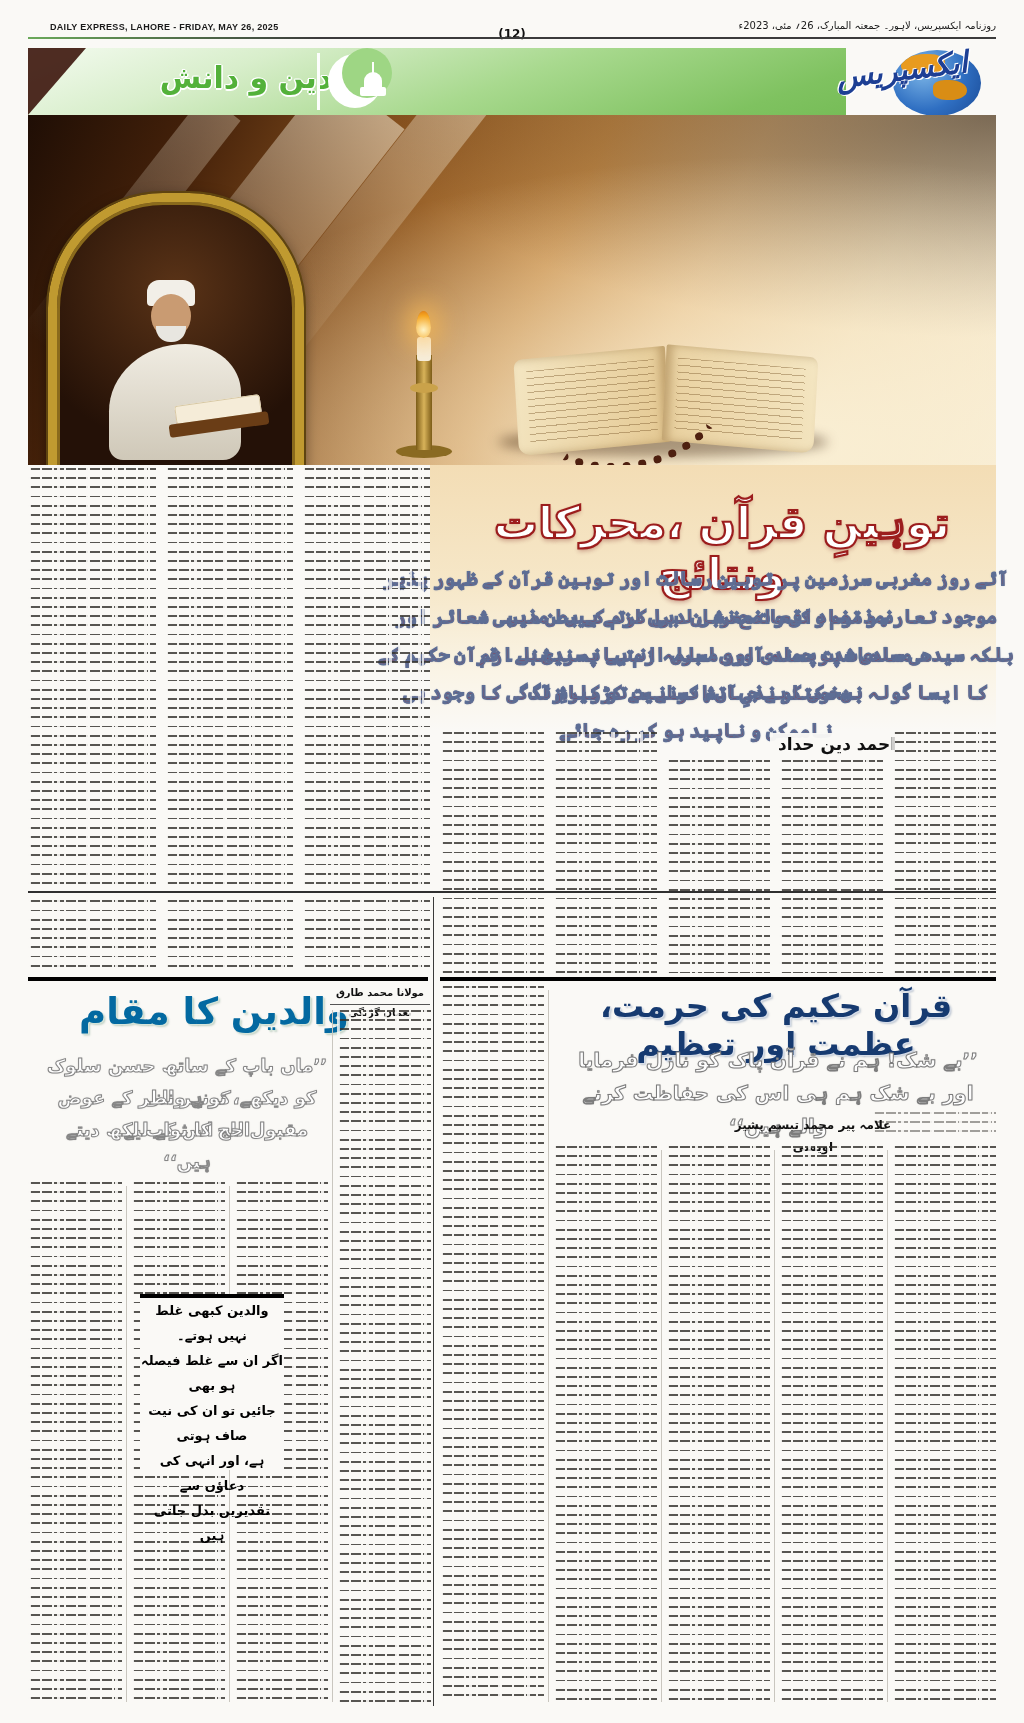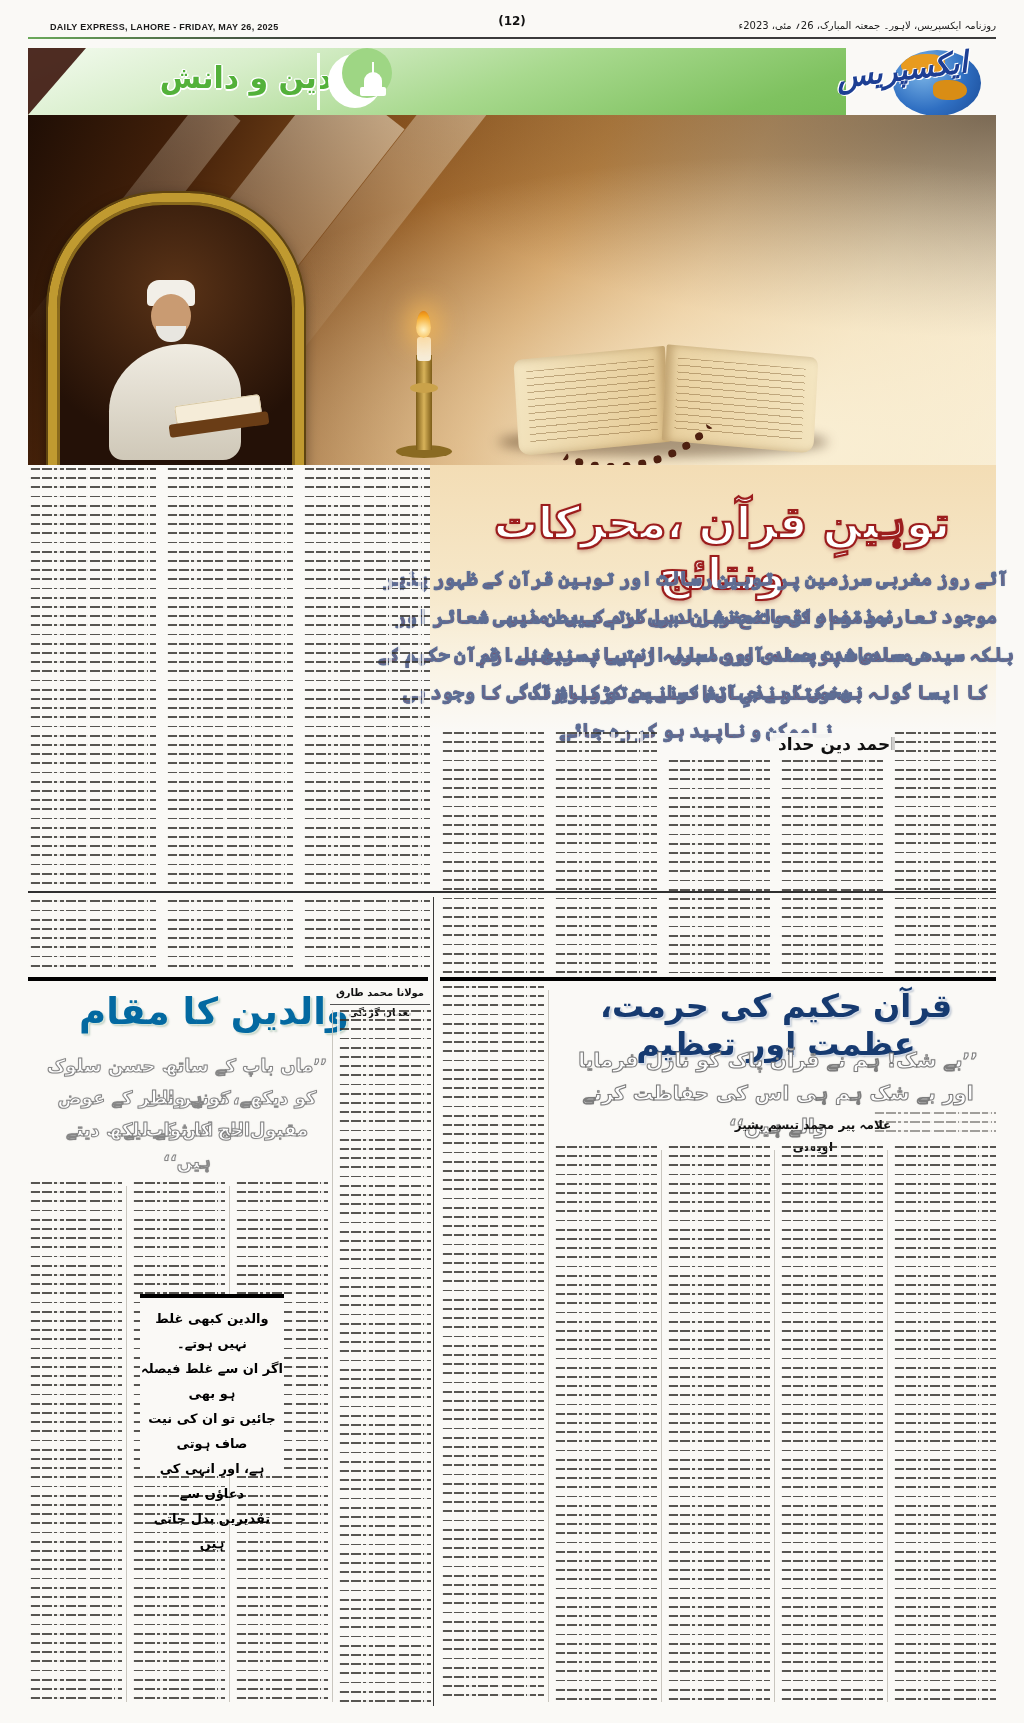--- a/index.html
+++ b/index.html
@@ -5,21 +5,21 @@
   html,body{margin:0;padding:0;background:#e8e8e8;}
   .page{position:relative;width:1024px;height:1723px;background:#faf9f6;overflow:hidden;
         font-family:"DejaVu Sans",sans-serif;}
   .abs{position:absolute;}
   .rtl{direction:rtl;unicode-bidi:embed;}
   .center{text-align:center;}
 
   
   .mast-left{left:50px;top:22px;width:360px;font-size:9px;letter-spacing:.3px;color:#1a1a1a;
              font-family:"Liberation Sans",sans-serif;font-weight:bold;}
-  .mast-center{left:452px;top:14px;width:120px;font-size:12px;font-weight:bold;color:#111;text-align:center;}
+  .mast-center{left:452px;top:27px;width:120px;font-size:12px;font-weight:bold;color:#111;text-align:center;}
   .mast-right{right:28px;top:20px;width:360px;font-size:10px;color:#1a1a1a;text-align:right;}
   .mast-rule{left:28px;top:37px;width:968px;height:2px;background:linear-gradient(90deg,#6aa95a,#3b3b3b 30%,#3b3b3b);}
 
   
   .banner{left:28px;top:48px;width:818px;height:80px;
           background:linear-gradient(160deg,#f4fbf0 0%,#d8eecb 25%,#a8d98e 55%,#7fc260 85%,#74bb55 100%);}
   .banner-corner{left:0;top:0;width:0;height:0;border-top:67px solid #3c150c;border-right:58px solid transparent;opacity:.9;}
   .banner-title{left:118px;top:12px;width:200px;height:46px;font-size:30px;font-weight:bold;color:#53b13a;
         text-shadow:-1.5px 0 #fff,1.5px 0 #fff,0 -1.5px #fff,0 1.5px #fff,1px 1px #fff,-1px -1px #fff;}
   .banner-divider{left:289px;top:5px;width:2.5px;height:57px;background:#fdfefd;}
@@ -107,21 +107,21 @@
 
   
   .parents-headline{left:66px;top:990px;width:296px;height:54px;font-size:37px;font-weight:bold;color:#0369a1;
         text-shadow:1px 1px 0 #d5e5da,2px 2px 2px rgba(28,92,51,.25);}
   .parents-byline{left:330px;top:983px;width:100px;height:20px;font-size:10px;font-weight:bold;color:#111;line-height:20px;}
   .byline-rule{left:330px;top:1004px;width:100px;height:1px;background:#555;}
   .parents-quote{left:40px;top:1050px;width:294px;}
   .parents-quote div{height:32px;line-height:32px;font-size:18px;font-weight:bold;color:#fefefe;
         -webkit-text-stroke:1px #868686;text-shadow:0 0 1.2px rgba(120,120,120,.9);text-align:center;}
   .pullquote{left:140px;top:1294px;width:144px;height:176px;background:#faf9f6;border-top:4.5px solid #000;
-        padding-top:8px;box-sizing:border-box;}
+        box-sizing:border-box;}
   .pullquote div{font-size:13px;font-weight:bold;color:#000;line-height:25px;text-align:center;}
 
   
   .quran-headline{left:556px;top:987px;width:440px;height:52px;font-size:32px;font-weight:bold;color:#163a70;
         text-shadow:1px 1px 0 #d6dde9,2px 2px 2px rgba(22,58,112,.25);}
   .quran-quote{left:560px;top:1044px;width:436px;}
   .quran-quote div{height:33px;line-height:33px;font-size:20px;font-weight:bold;color:#fdfdfd;
         -webkit-text-stroke:1px #7d7d7d;text-shadow:0 0 1.2px rgba(120,120,120,.9);text-align:center;}
   .quran-byline{left:728px;top:1114px;width:170px;height:22px;font-size:12px;font-weight:bold;color:#111;line-height:22px;}
 </style>

